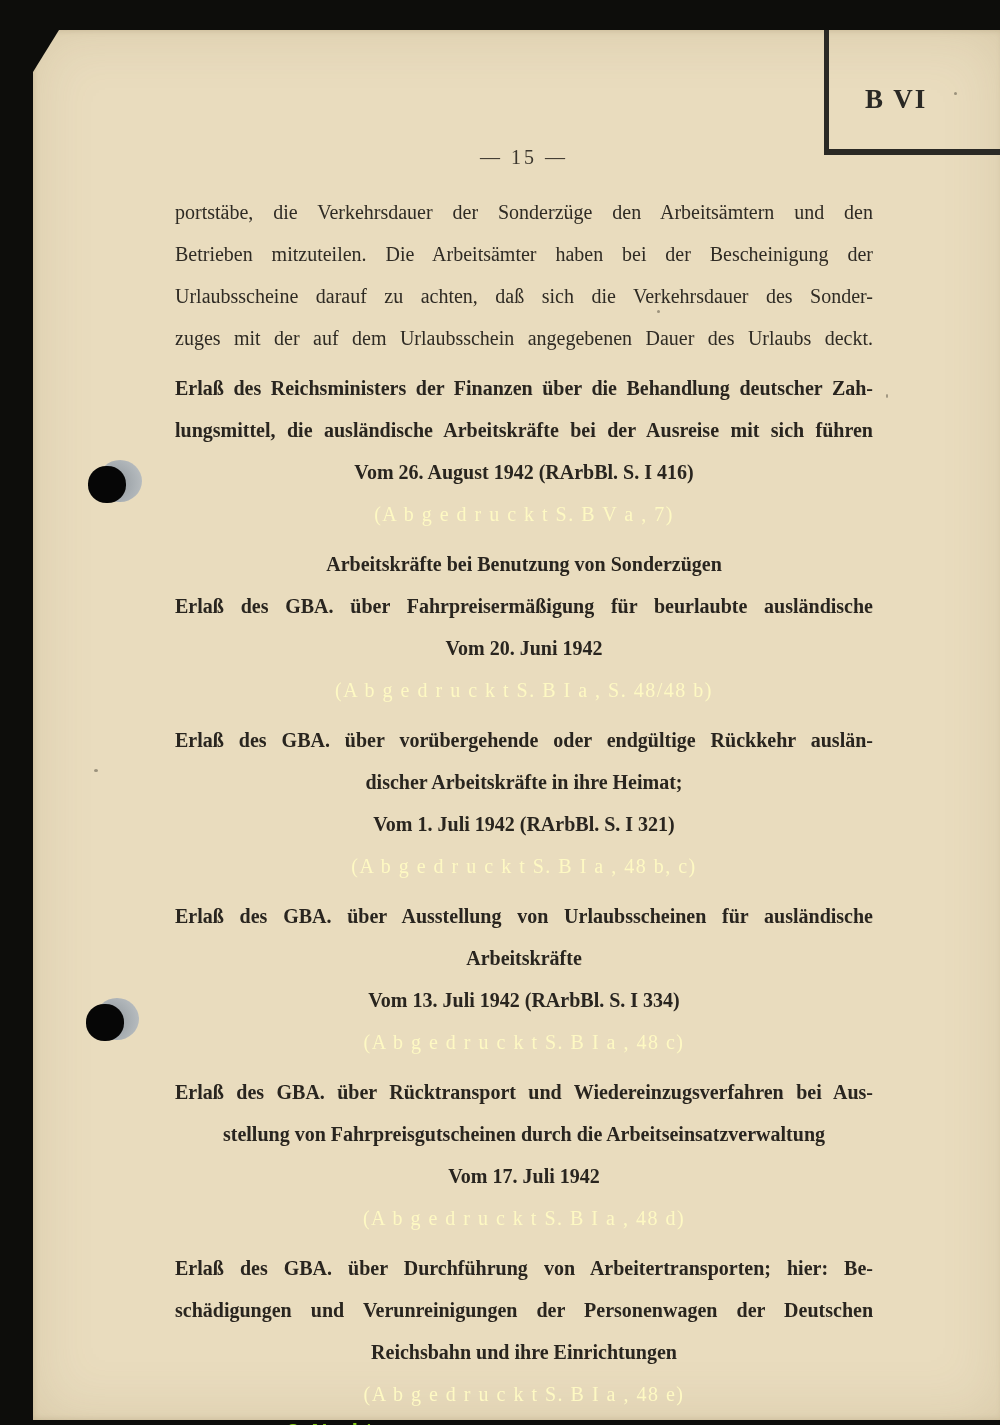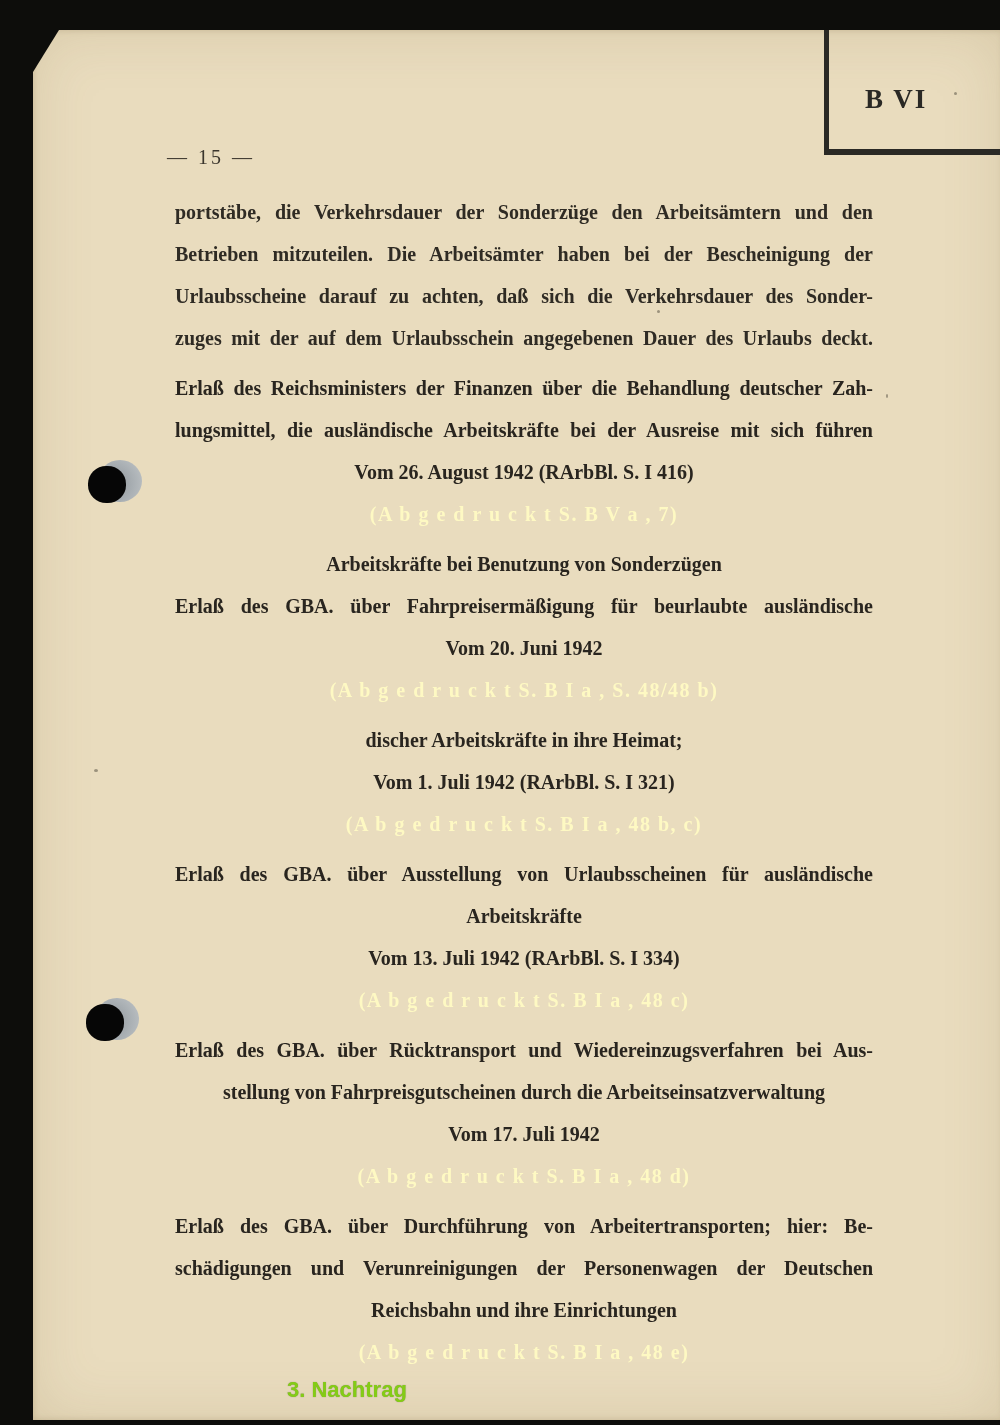--- a/index.html
+++ b/index.html
@@ -64,29 +64,29 @@
   
   .content {
     position:absolute;
     left:135px; top:110px;
     width:730px;
     color:#2f2b24;
     font-size:20px;
   }
   .page-number {
     height:30px; line-height:30px;
+    text-align:center;
     font-size:20px;
     letter-spacing:3px;
     color:#3a352c;
   }
   .paragraph { margin-top:23px; }
   .ln {
     height:34px; line-height:34px;
     overflow:hidden;
-    font-weight:bold;
   }
   .ln-justify { text-align:justify; text-align-last:justify; }
   .ln-center  { text-align:center; }
   .section { margin-top:16px; }
   .section .title-line {
     font-weight:bold;
     color:#29251f;
   }
   .section .date-line {
     font-weight:bold;
@@ -150,20 +150,21 @@
   </div>
 
   <div class="section">
     <div class="ln ln-center title-line">Arbeitskräfte bei Benutzung von Sonderzügen</div>
     <div class="ln ln-justify title-line">Erlaß des GBA. über Fahrpreisermäßigung für beurlaubte ausländische</div>
     <div class="ln date-line">Vom 20. Juni 1942</div>
     <div class="ln reprint-line">(A b g e d r u c k t S. B I a , S. 48/48 b)</div>
   </div>
 
   <div class="section">
+    <div class="ln ln-justify title-line">Erlaß des GBA. über vorübergehende oder endgültige Rückkehr auslän-</div>
     <div class="ln ln-center title-line">discher Arbeitskräfte in ihre Heimat;</div>
     <div class="ln date-line">Vom 1. Juli 1942 (RArbBl. S. I 321)</div>
     <div class="ln reprint-line">(A b g e d r u c k t S. B I a , 48 b, c)</div>
   </div>
 
   <div class="section">
     <div class="ln ln-justify title-line">Erlaß des GBA. über Ausstellung von Urlaubsscheinen für ausländische</div>
     <div class="ln ln-center title-line">Arbeitskräfte</div>
     <div class="ln date-line">Vom 13. Juli 1942 (RArbBl. S. I 334)</div>
     <div class="ln reprint-line">(A b g e d r u c k t S. B I a , 48 c)</div>

